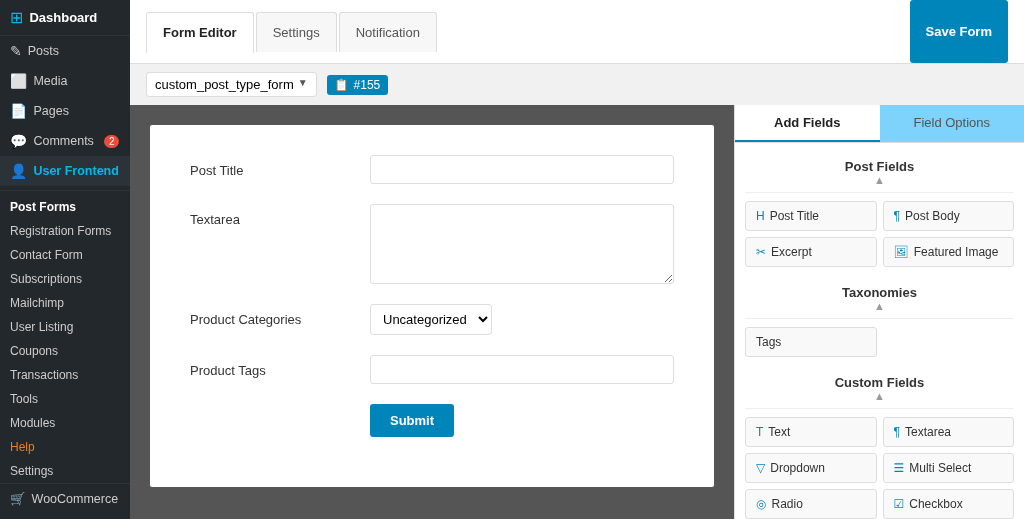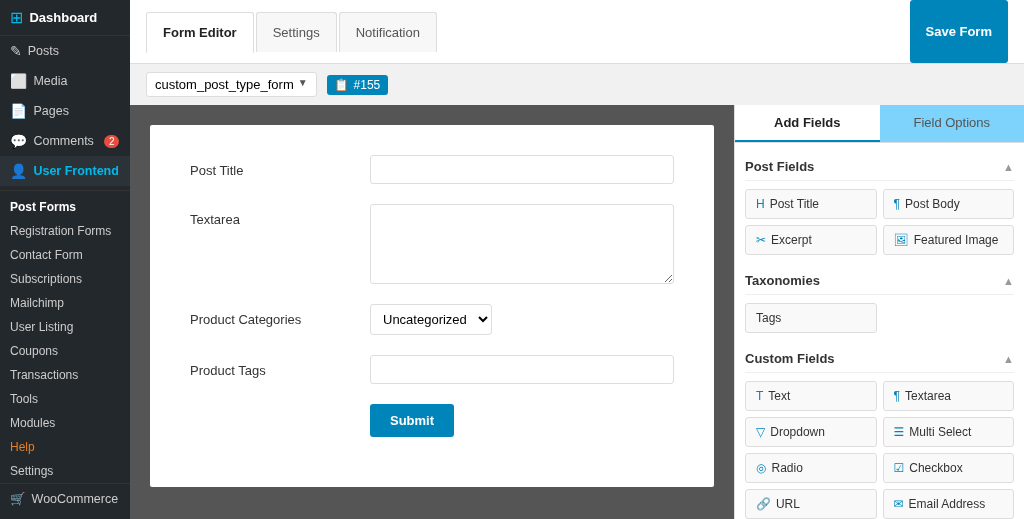--- a/index.html
+++ b/index.html
@@ -257,20 +257,21 @@
     .panel-section-header {
       display: flex;
       align-items: center;
       justify-content: space-between;
       padding: 6px 0;
       font-size: 13px;
       font-weight: 700;
       color: #333;
       border-bottom: 1px solid #eee;
       margin-bottom: 8px;
+      flex-direction: column;
     }
     .panel-section-header .chevron { color: #999; font-size: 11px; }
     .field-buttons {
       display: grid;
       grid-template-columns: 1fr 1fr;
       gap: 6px;
       margin-bottom: 4px;
     }
     .field-btn {
       display: flex;

